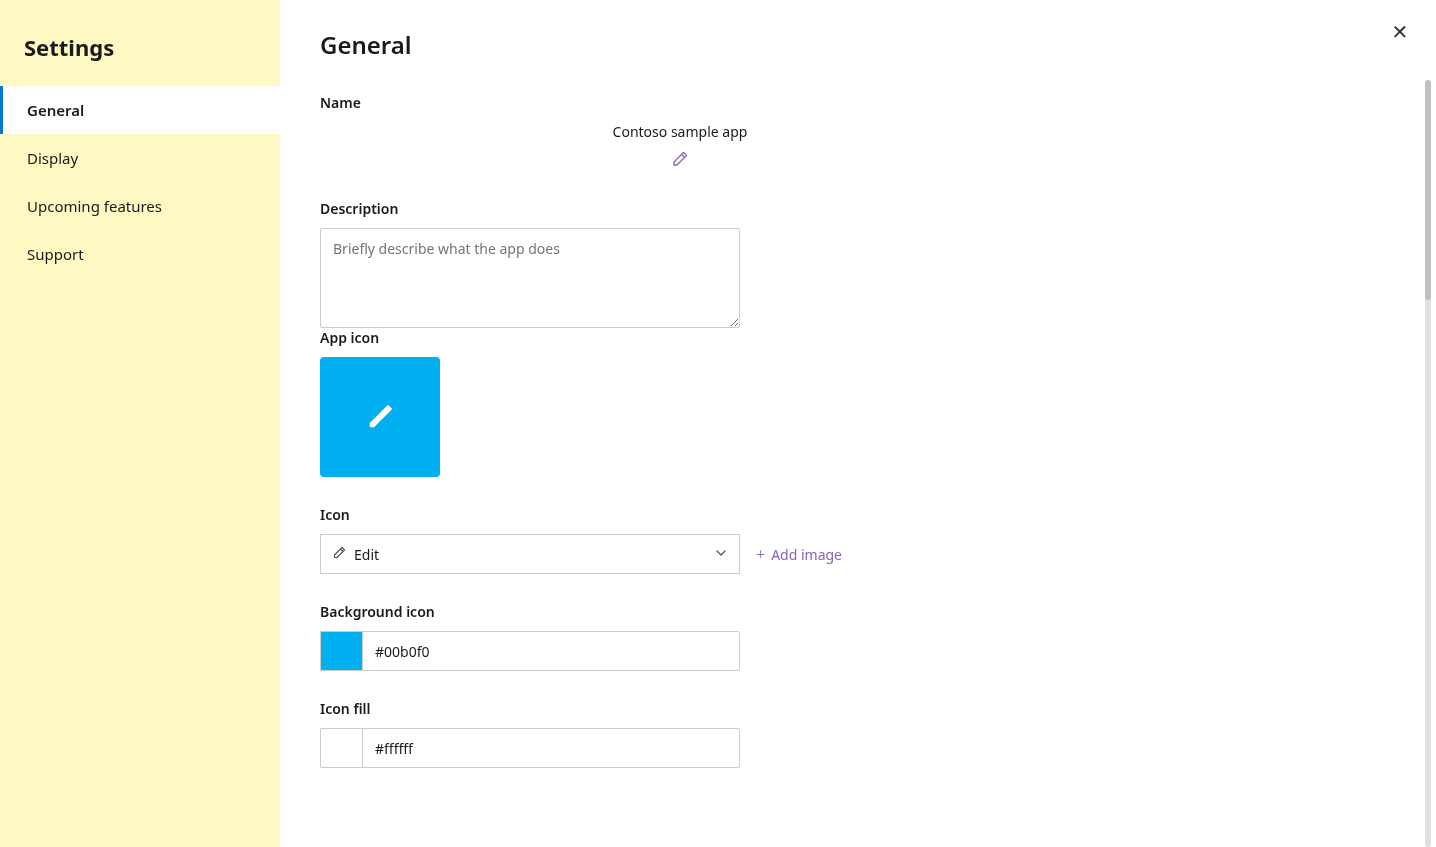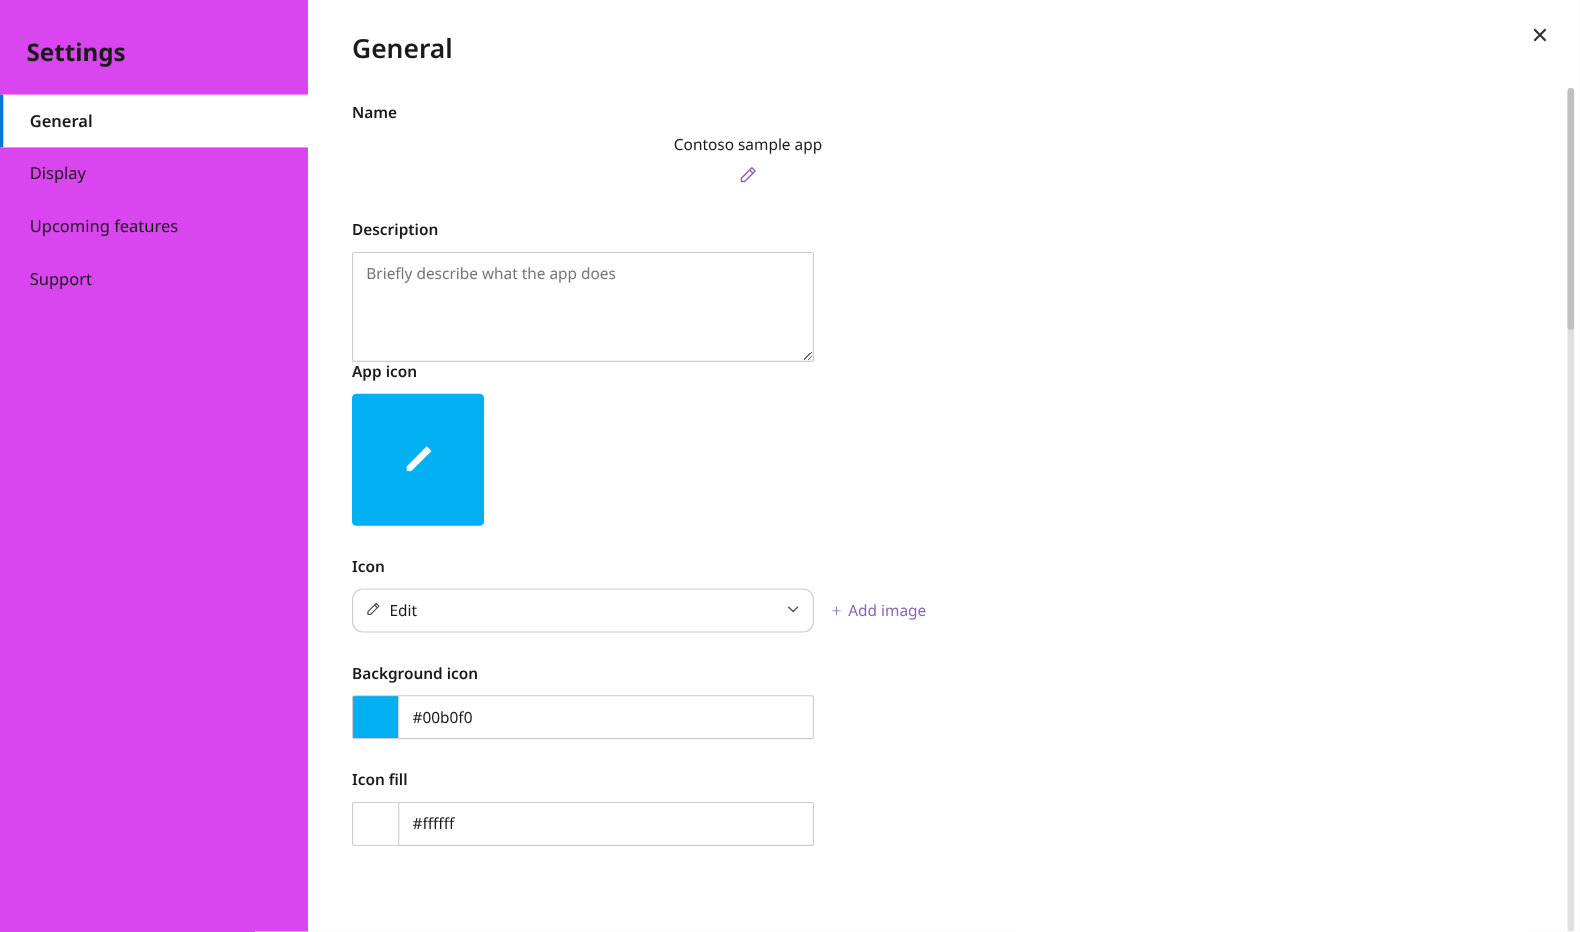--- a/index.html
+++ b/index.html
@@ -13,21 +13,21 @@
       background: #f5f5f5;
       display: flex;
       width: 1436px;
       height: 847px;
       overflow: hidden;
     }
 
     .sidebar {
       width: 280px;
       min-width: 280px;
-      background: #d946ef;
+      background: #fef9c3;
       height: 100%;
       padding: 20px 0;
     }
 
     .sidebar-title {
       font-size: 22px;
       font-weight: 700;
       color: #1a1a1a;
       padding: 12px 24px 24px 24px;
     }
@@ -140,21 +140,21 @@
       display: flex;
       align-items: center;
       gap: 16px;
       margin-bottom: 28px;
     }
 
     .icon-dropdown {
       width: 420px;
       height: 40px;
       border: 1px solid #ccc;
-      border-radius: 10px;
+      border-radius: 0;
       background: #fff;
       display: flex;
       align-items: center;
       justify-content: space-between;
       padding: 0 12px;
       cursor: pointer;
       font-size: 14px;
       color: #1a1a1a;
     }
 

